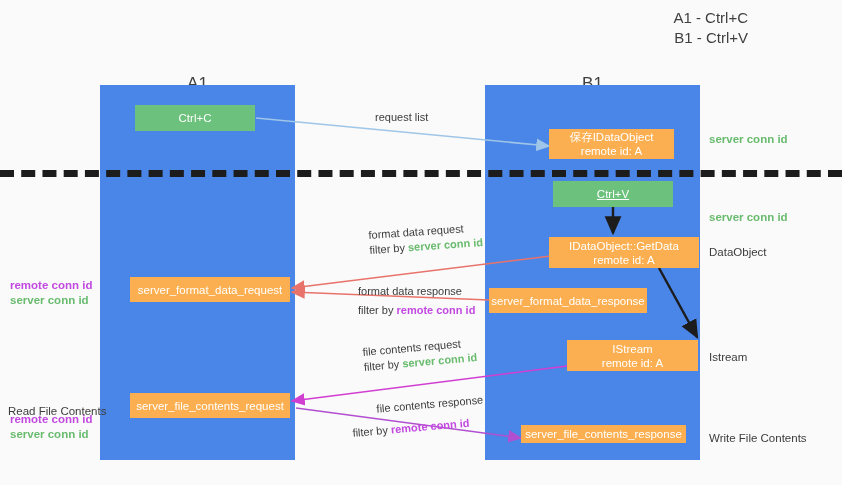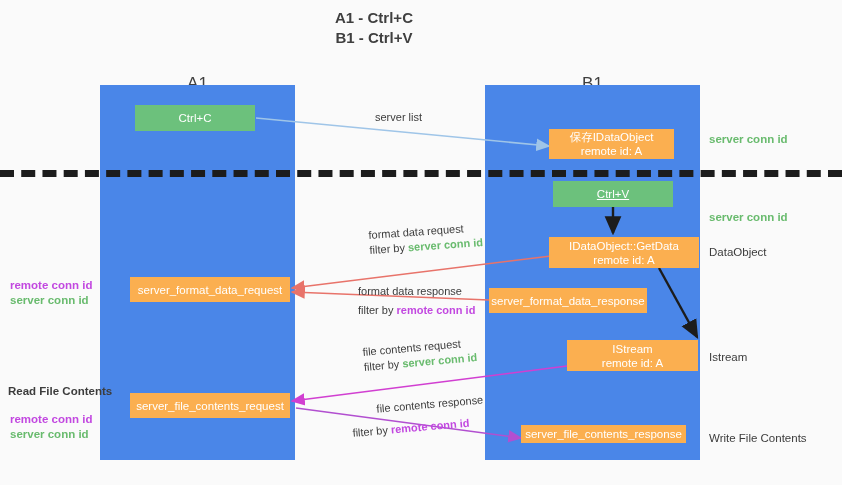--- a/index.html
+++ b/index.html
@@ -20,26 +20,25 @@
     inset: 0;
     width: 842px;
     height: 485px;
   }
   .abs { position: absolute; }
 
   
   #title {
     left: 0; top: 8px;
     width: 748px;
-    text-align: center;
+    text-align: right;
     font-size: 15px;
     line-height: 20px;
     color: #3f3f3f;
     white-space: pre;
-    font-weight: bold;
   }
 
   
   .lane-col {
     background: #4a86e8;
   }
   #lane-a { left: 100px; top: 85px; width: 195px; height: 375px; }
   #lane-b { left: 485px; top: 85px; width: 215px; height: 375px; }
 
   .lane-head {
@@ -190,21 +189,21 @@
     <span>server_file_contents_request</span>
   </div>
 
   <div class="abs node orange" style="left:521px; top:425px; width:165px; height:18px;">
     <span>server_file_contents_response</span>
   </div>
 
   <div id="divider" class="abs"></div>
 
   <div class="abs edge-cap" style="left:375px; top:110px;">
-    <span>server list</span>
+    <span>request list</span>
   </div>
 
   <div class="abs edge-cap" style="left:368px; top:228px; transform:rotate(-4deg); transform-origin:left top;">
     <div>format data request</div>
     <div>
       <span>filter by </span><span class="tag c-green">server conn id</span>
     </div>
   </div>
 
   <div class="abs edge-cap" style="left:358px; top:284px;">
@@ -234,17 +233,17 @@
 
   <div class="abs side-label c-dark" style="left:709px; top:245px;">DataObject</div>
 
   <div class="abs side-label c-dark" style="left:709px; top:350px;">Istream</div>
 
   <div class="abs side-label c-dark" style="left:709px; top:431px;">Write File Contents</div>
 
   <div class="abs side-label c-purple" style="left:10px; top:278px;">remote conn id</div>
   <div class="abs side-label c-green" style="left:10px; top:293px;">server conn id</div>
 
-  <div class="abs side-label c-dark" style="left:8px; top:384px;font-weight:bold;">Read File Contents</div>
+  <div class="abs side-label c-dark" style="left:8px; top:404px;">Read File Contents</div>
   <div class="abs side-label c-purple" style="left:10px; top:412px;">remote conn id</div>
   <div class="abs side-label c-green" style="left:10px; top:427px;">server conn id</div>
 
 </div>
 
 </body></html>

